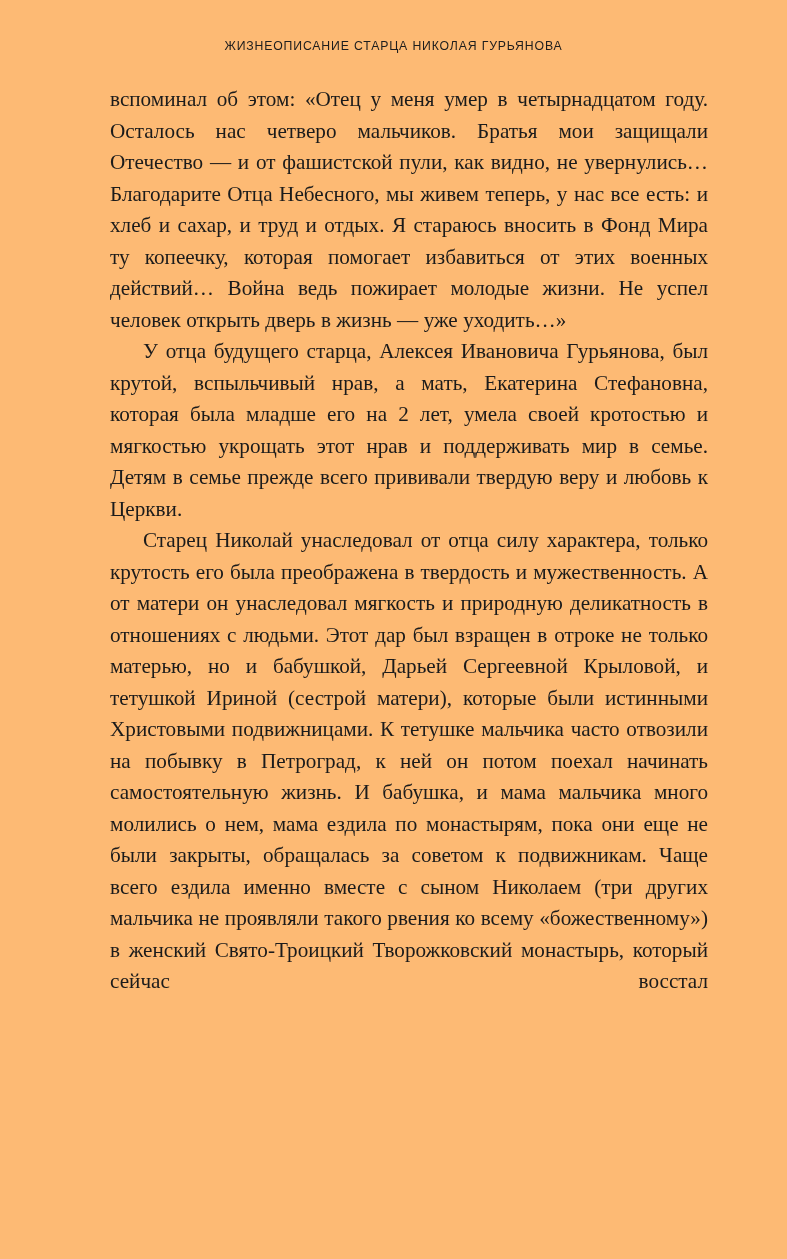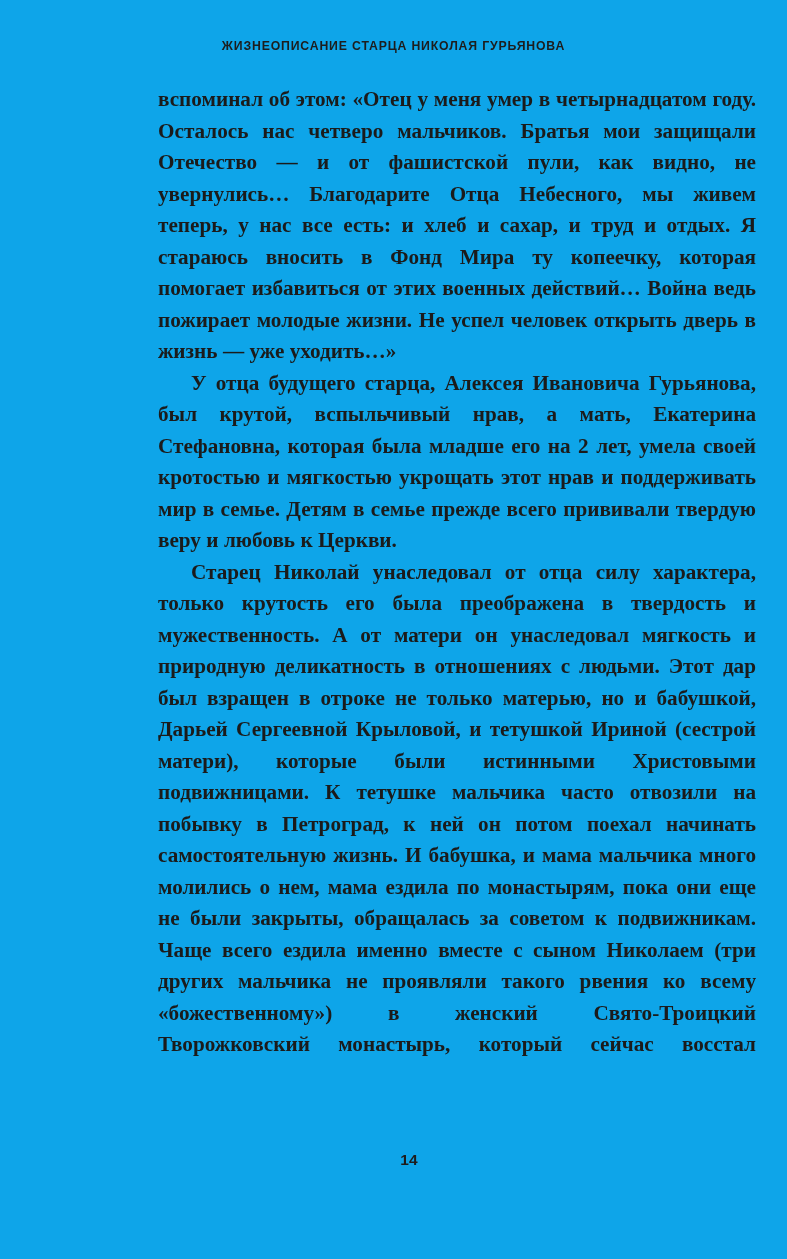--- a/index.html
+++ b/index.html
@@ -14,22 +14,21 @@
     position: relative;
     overflow: hidden;
     font-family: "Liberation Serif", "DejaVu Serif", serif;
     color: #1b1b1b;
     -webkit-font-smoothing: antialiased;
   }
 
   .page {
     position: absolute;
     inset: 0;
-    background: #0ea5e9;
-    font-weight: bold;
+    background: #fdba74;
   }
 
   
   .running-head {
     position: absolute;
     top: 38px;
     left: 0;
     width: 787px;
     text-align: center;
     font-family: "Liberation Sans Narrow", "Liberation Sans", "DejaVu Sans", sans-serif;
@@ -42,21 +41,20 @@
     transform-origin: center center;
     white-space: nowrap;
   }
 
   
   .text-column {
     position: absolute;
     top: 84px;
     left: 110px;
     width: 598px;
-    margin-left: 48px;
   }
 
   .para {
     margin: 0;
     font-size: 21.2px;
     line-height: 31.5px;
     text-align: justify;
     text-justify: inter-word;
     hyphens: manual;
     word-spacing: 0.1px;
@@ -100,15 +98,14 @@
   <div class="text-column">
 
     <p class="para">вспоминал об этом: «Отец у меня умер в четырнадцатом году. Осталось нас четверо мальчиков. Братья мои защищали Отечество — и от фашистской пули, как видно, не увернулись… Благодарите Отца Небесного, мы живем теперь, у нас все есть: и хлеб и сахар, и труд и отдых. Я стараюсь вносить в Фонд Мира ту копеечку, которая помогает избавиться от этих военных действий… Война ведь пожирает молодые жизни. Не успел человек открыть дверь в жизнь — уже уходить…»</p>
 
     <p class="para indent">У отца будущего старца, Алексея Ивановича Гурьянова, был крутой, вспыльчивый нрав, а мать, Екатерина Стефановна, которая была младше его на 2 лет, умела своей кротостью и мягкостью укрощать этот нрав и поддерживать мир в семье. Детям в семье прежде всего прививали твердую веру и любовь к Церкви.</p>
 
     <p class="para indent justify-last">Старец Николай унаследовал от отца силу характера, только крутость его была преображена в твердость и мужественность. А от матери он унаследовал мягкость и природную деликатность в отношениях с людьми. Этот дар был взращен в отроке не только матерью, но и бабушкой, Дарьей Сергеевной Крыловой, и тетушкой Ириной (сестрой матери), которые были истинными Христовыми подвижницами. К тетушке мальчика часто отвозили на побывку в Петроград, к ней он потом поехал начинать самостоятельную жизнь. И бабушка, и мама мальчика много молились о нем, мама ездила по монастырям, пока они еще не были закрыты, обращалась за советом к подвижникам. Чаще всего ездила именно вместе с сыном Николаем (три других мальчика не проявляли такого рвения ко всему «божественному») в женский Свято-Троицкий Творожковский монастырь, который сейчас восстал</p>
 
   </div>
 
-  <div class="folio">14</div>
 
 </div>
 
 </body></html>

